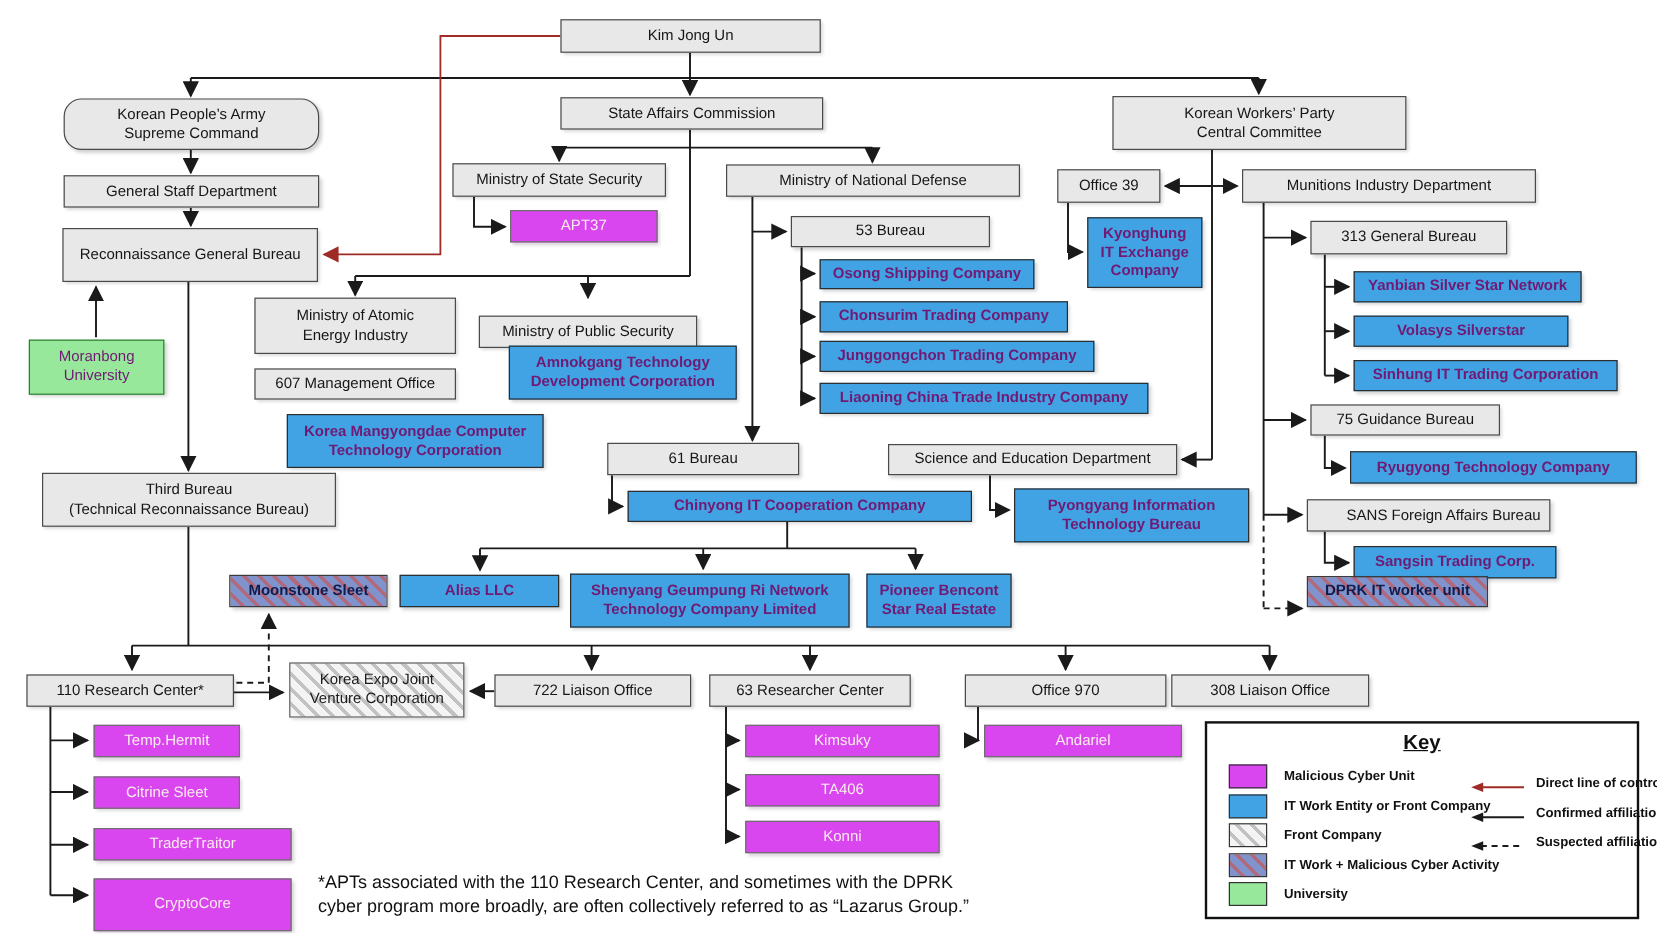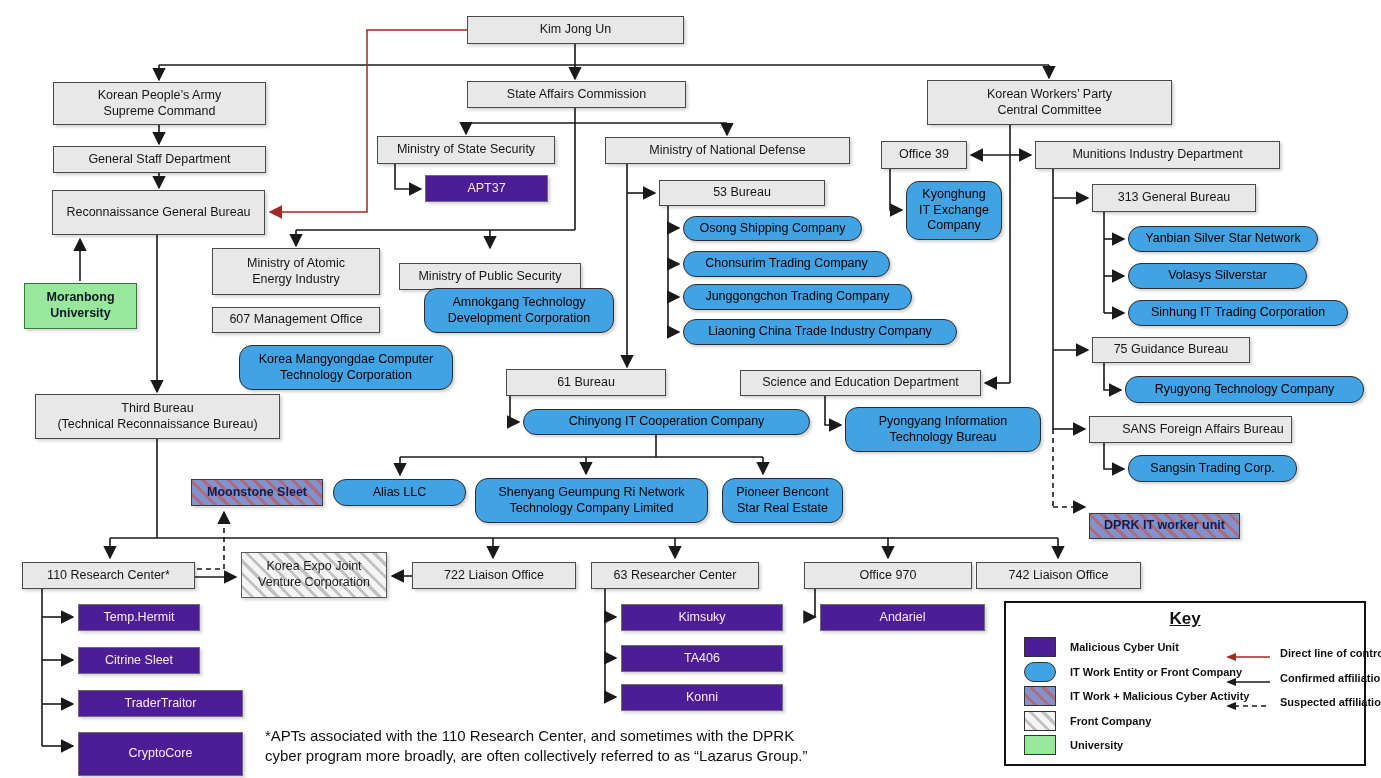--- a/index.html
+++ b/index.html
@@ -8,23 +8,23 @@
     font-family:"Liberation Sans", sans-serif;overflow:hidden;
   }
   svg.wires{position:absolute;left:0;top:0;width:1381px;height:778px;z-index:1;}
   .node{
     position:absolute;z-index:2;display:flex;align-items:center;justify-content:center;
     text-align:center;white-space:pre-line;font-size:12.5px;line-height:1.25;
     box-sizing:border-box;border:1.5px solid #4a4a4a;color:#141414;
     box-shadow:2px 2px 3px rgba(0,0,0,0.18);padding:1px 3px;
   }
   .t-gray{background:#e8e8e8;border-color:#4a4a4a;color:#161616;}
-  .t-blue{background:#41a3e3;border-color:#2d2d2d;color:#000000;font-weight:normal;border-radius:13px;}
-  .t-red{background:#4c1d95;border-color:#6e6e6e;color:#fbecec;}
-  .t-green{background:#98e89c;border-color:#2f7d36;color:#0f172a;font-weight:bold;}
+  .t-blue{background:#41a3e3;border-color:#2d2d2d;color:#701a75;font-weight:bold;}
+  .t-red{background:#d946ef;border-color:#6e6e6e;color:#fbecec;}
+  .t-green{background:#98e89c;border-color:#2f7d36;color:#701a75;font-weight:normal;}
   .t-hatch_blue{
     color:#101c4e;font-weight:bold;border-color:#3b3b3b;
     background:repeating-linear-gradient(45deg,#8193cc 0 6px,#b06a7e 6px 9px);
   }
   .t-hatch_gray{
     color:#1c1c1c;border-color:#5a5a5a;
     background:repeating-linear-gradient(45deg,#f4f4f4 0 6px,#c2c2c2 6px 9px);
   }
   .key-box{
     position:absolute;left:1004px;top:601px;width:362px;height:165px;z-index:3;
@@ -150,21 +150,21 @@
       <path d="M605,617 L616,617" marker-end="url(#ab)"></path>
       <path d="M605,658 L616,658" marker-end="url(#ab)"></path>
       <path d="M605,697 L616,697" marker-end="url(#ab)"></path>
 
       <path d="M815,589 L815,617 L815.5,617" marker-end="url(#ab)"></path>
     </g>
   </svg>
 
   <div id="nodes">
       <div class="node t-gray" style="left: 467px; top: 16px; width: 217px; height: 28px;">Kim Jong Un</div>
-      <div class="node t-gray" style="left: 53px; top: 82px; width: 213px; height: 43px;">Korean People’s Army
+      <div class="node t-gray" style="left: 53px; top: 82px; width: 213px; height: 43px; border-radius: 15px;">Korean People’s Army
 Supreme Command</div>
       <div class="node t-gray" style="left: 467px; top: 81px; width: 219px; height: 27px;">State Affairs Commission</div>
       <div class="node t-gray" style="left: 927px; top: 80px; width: 245px; height: 45px;">Korean Workers’ Party
 Central Committee</div>
       <div class="node t-gray" style="left: 53px; top: 146px; width: 213px; height: 27px;">General Staff Department</div>
       <div class="node t-gray" style="left: 377px; top: 136px; width: 178px; height: 28px;">Ministry of State Security</div>
       <div class="node t-gray" style="left: 605px; top: 137px; width: 245px; height: 27px;">Ministry of National Defense</div>
       <div class="node t-gray" style="left: 881px; top: 141px; width: 86px; height: 28px;">Office 39</div>
       <div class="node t-gray" style="left: 1035px; top: 141px; width: 245px; height: 28px;">Munitions Industry Department</div>
       <div class="node t-gray" style="left: 52px; top: 190px; width: 213px; height: 45px;">Reconnaissance General Bureau</div>
@@ -188,41 +188,41 @@
 Development Corporation</div>
       <div class="node t-gray" style="left: 212px; top: 307px; width: 168px; height: 26px;">607 Management Office</div>
       <div class="node t-blue" style="left: 239px; top: 345px; width: 214px; height: 45px;">Korea Mangyongdae Computer
 Technology Corporation</div>
       <div class="node t-green" style="left: 24px; top: 283px; width: 113px; height: 46px;">Moranbong
 University</div>
       <div class="node t-gray" style="left: 1092px; top: 337px; width: 158px; height: 26px;">75 Guidance Bureau</div>
       <div class="node t-blue" style="left: 1125px; top: 376px; width: 239px; height: 27px;">Ryugyong Technology Company</div>
       <div class="node t-gray" style="left: 1089px; top: 416px; width: 203px; height: 27px; padding-left: 28px;">SANS Foreign Affairs Bureau</div>
       <div class="node t-blue" style="left: 1128px; top: 455px; width: 169px; height: 27px;">Sangsin Trading Corp.</div>
-      <div class="node t-hatch_blue" style="left: 1089px; top: 513px; width: 151px; height: 26px;">DPRK IT worker unit</div>
+      <div class="node t-hatch_blue" style="left: 1089px; top: 480px; width: 151px; height: 26px;">DPRK IT worker unit</div>
       <div class="node t-gray" style="left: 506px; top: 369px; width: 160px; height: 27px;">61 Bureau</div>
       <div class="node t-gray" style="left: 740px; top: 370px; width: 241px; height: 26px;">Science and Education Department</div>
       <div class="node t-blue" style="left: 523px; top: 409px; width: 287px; height: 26px; text-align: right;">Chinyong IT Cooperation Company</div>
       <div class="node t-blue" style="left: 845px; top: 407px; width: 196px; height: 45px;">Pyongyang Information
 Technology Bureau</div>
       <div class="node t-gray" style="left: 35px; top: 394px; width: 245px; height: 45px;">Third Bureau
 (Technical Reconnaissance Bureau)</div>
       <div class="node t-hatch_blue" style="left: 191px; top: 479px; width: 132px; height: 27px;">Moonstone Sleet</div>
       <div class="node t-blue" style="left: 333px; top: 479px; width: 133px; height: 27px;">Alias LLC</div>
       <div class="node t-blue" style="left: 475px; top: 478px; width: 233px; height: 45px;">Shenyang Geumpung Ri Network
 Technology Company Limited</div>
       <div class="node t-blue" style="left: 722px; top: 478px; width: 121px; height: 45px;">Pioneer Bencont
 Star Real Estate</div>
       <div class="node t-gray" style="left: 22px; top: 562px; width: 173px; height: 27px;">110 Research Center*</div>
       <div class="node t-hatch_gray" style="left: 241px; top: 552px; width: 146px; height: 46px;">Korea Expo Joint
 Venture Corporation</div>
       <div class="node t-gray" style="left: 412px; top: 562px; width: 164px; height: 27px;">722 Liaison Office</div>
       <div class="node t-gray" style="left: 591px; top: 562px; width: 168px; height: 27px;">63 Researcher Center</div>
       <div class="node t-gray" style="left: 804px; top: 562px; width: 168px; height: 27px;">Office 970</div>
-      <div class="node t-gray" style="left: 976px; top: 562px; width: 165px; height: 27px;">742 Liaison Office</div>
+      <div class="node t-gray" style="left: 976px; top: 562px; width: 165px; height: 27px;">308 Liaison Office</div>
       <div class="node t-red" style="left: 78px; top: 604px; width: 122px; height: 27px;">Temp.Hermit</div>
       <div class="node t-red" style="left: 78px; top: 647px; width: 122px; height: 27px;">Citrine Sleet</div>
       <div class="node t-red" style="left: 78px; top: 690px; width: 165px; height: 27px;">TraderTraitor</div>
       <div class="node t-red" style="left: 78px; top: 732px; width: 165px; height: 44px;">CryptoCore</div>
       <div class="node t-red" style="left: 621px; top: 604px; width: 162px; height: 27px;">Kimsuky</div>
       <div class="node t-red" style="left: 621px; top: 645px; width: 162px; height: 27px;">TA406</div>
       <div class="node t-red" style="left: 621px; top: 684px; width: 162px; height: 27px;">Konni</div>
       <div class="node t-red" style="left: 820px; top: 604px; width: 165px; height: 27px;">Andariel</div>
     </div>
 
@@ -231,26 +231,26 @@
     <div class="key-items" id="key-items">
         <div class="key-item">
           <div class="key-swatch t-red" style="box-shadow: none;"></div>
           <span class="key-item-label">Malicious Cyber Unit</span>
         </div>
         <div class="key-item">
           <div class="key-swatch t-blue" style="box-shadow: none;"></div>
           <span class="key-item-label">IT Work Entity or Front Company</span>
         </div>
         <div class="key-item">
+          <div class="key-swatch t-hatch_gray" style="box-shadow: none;"></div>
+          <span class="key-item-label">Front Company</span>
+        </div>
+        <div class="key-item">
           <div class="key-swatch t-hatch_blue" style="box-shadow: none;"></div>
           <span class="key-item-label">IT Work + Malicious Cyber Activity</span>
-        </div>
-        <div class="key-item">
-          <div class="key-swatch t-hatch_gray" style="box-shadow: none;"></div>
-          <span class="key-item-label">Front Company</span>
         </div>
         <div class="key-item">
           <div class="key-swatch t-green" style="box-shadow: none;"></div>
           <span class="key-item-label">University</span>
         </div>
       </div>
     <div class="key-arrows" id="key-arrows">
         <div class="key-arrow-row">
           <span class="key-arrow-glyph"><svg width="48" height="10" viewBox="0 0 48 10" xmlns="http://www.w3.org/2000/svg">
               <path d="M10,5 L46,5" stroke="#9e2b25" stroke-width="1.6" fill="none"></path>

